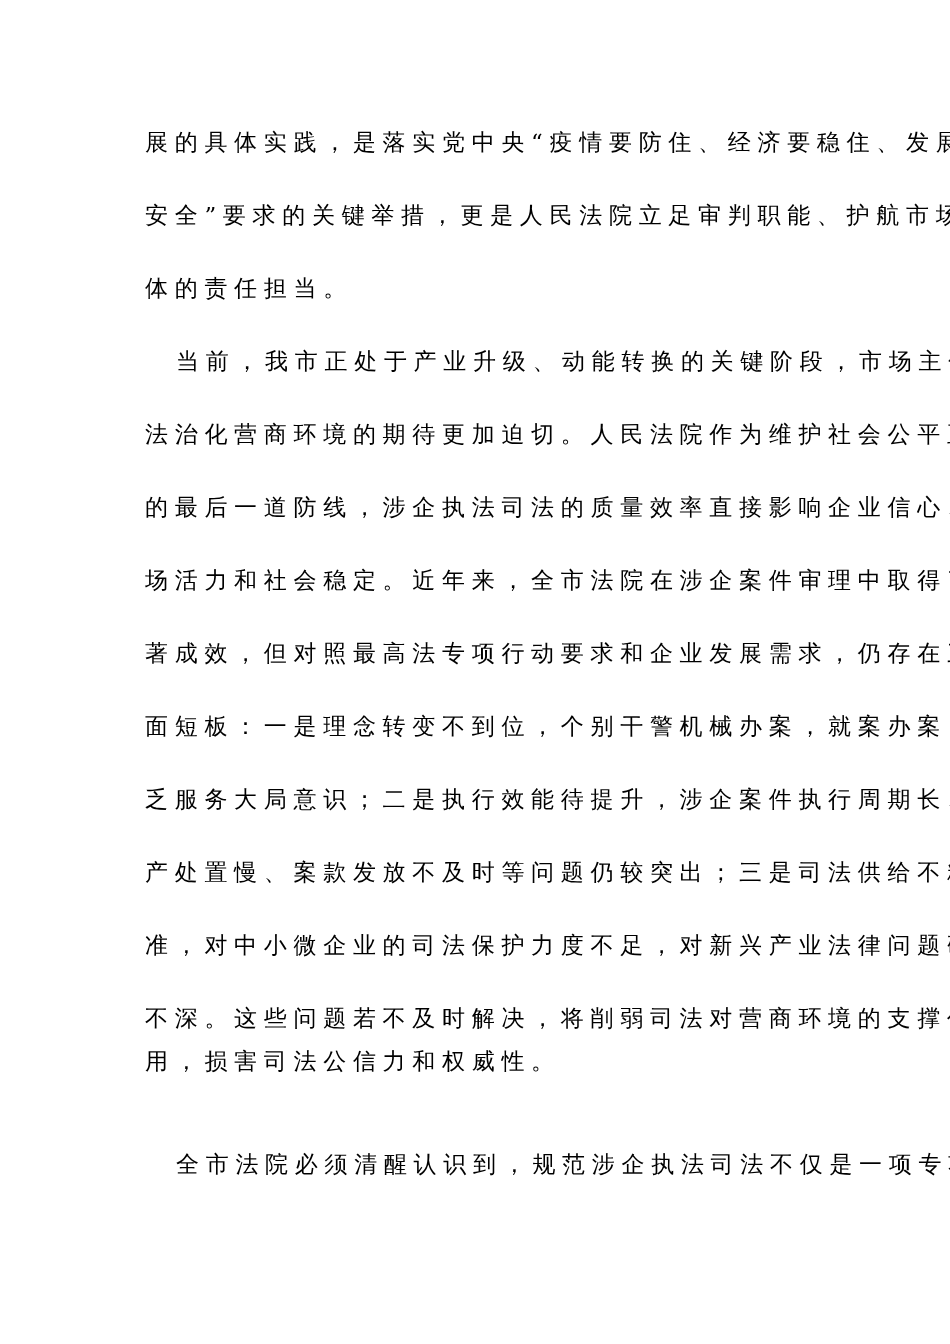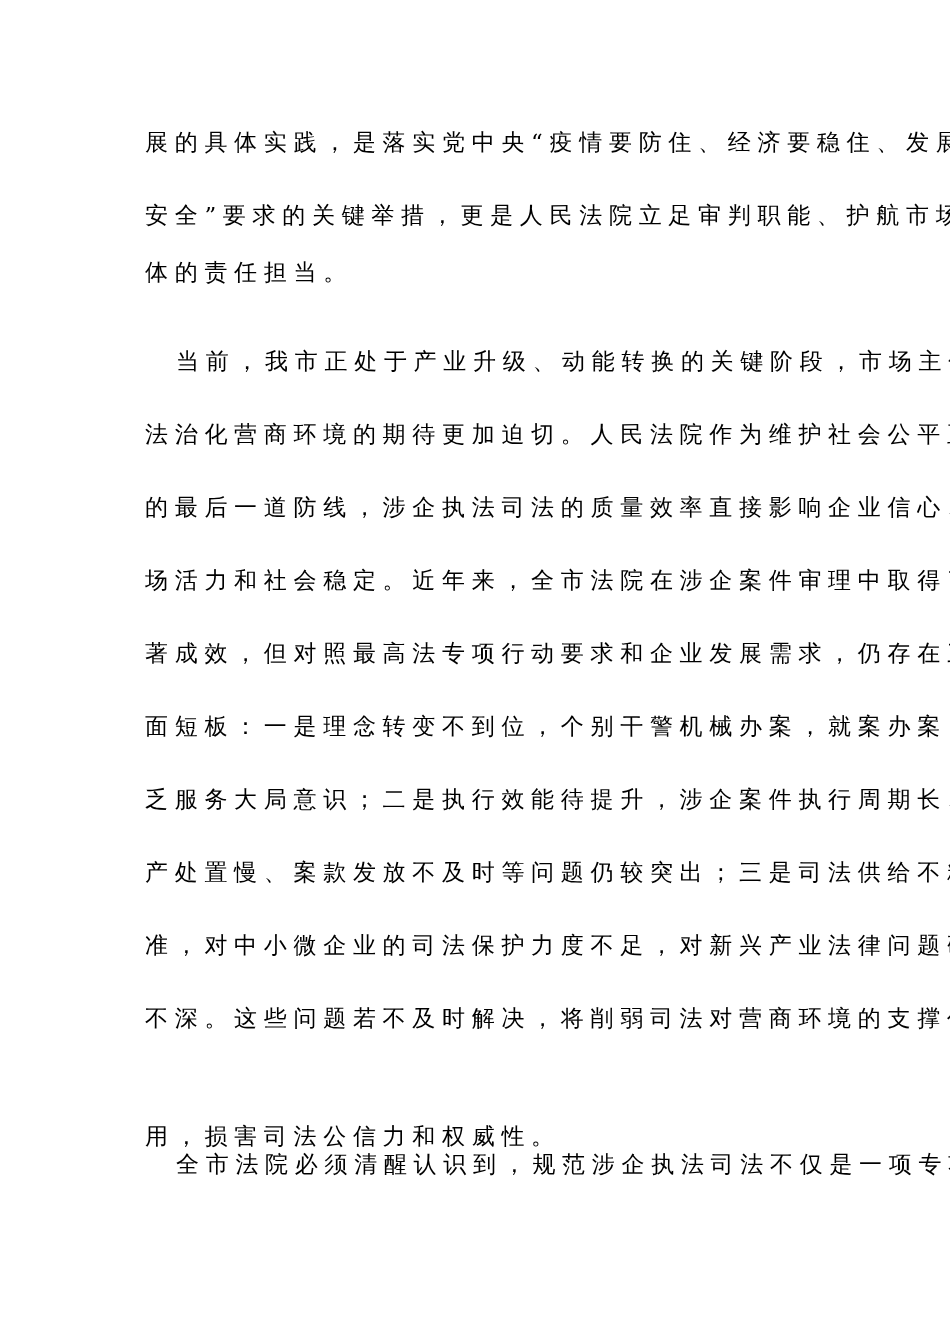--- a/index.html
+++ b/index.html
@@ -37,28 +37,28 @@
       left: 176px;
     }
   </style>
 </head>
 <body>
 
 <div class="page">
 
   <div class="line" style="top:122px;">展的具体实践，是落实党中央“疫情要防住、经济要稳住、发展要</div>
   <div class="line" style="top:195px;">安全”要求的关键举措，更是人民法院立足审判职能、护航市场主</div>
-  <div class="line" style="top:252px;">体的责任担当。</div>
+  <div class="line" style="top:268px;">体的责任担当。</div>
 
   <div class="line indent" style="top:341px;">当前，我市正处于产业升级、动能转换的关键阶段，市场主体对</div>
   <div class="line" style="top:414px;">法治化营商环境的期待更加迫切。人民法院作为维护社会公平正义</div>
   <div class="line" style="top:487px;">的最后一道防线，涉企执法司法的质量效率直接影响企业信心、市</div>
   <div class="line" style="top:560px;">场活力和社会稳定。近年来，全市法院在涉企案件审理中取得了显</div>
   <div class="line" style="top:633px;">著成效，但对照最高法专项行动要求和企业发展需求，仍存在三方</div>
   <div class="line" style="top:706px;">面短板：一是理念转变不到位，个别干警机械办案，就案办案，缺</div>
   <div class="line" style="top:779px;">乏服务大局意识；二是执行效能待提升，涉企案件执行周期长、财</div>
   <div class="line" style="top:852px;">产处置慢、案款发放不及时等问题仍较突出；三是司法供给不精</div>
   <div class="line" style="top:925px;">准，对中小微企业的司法保护力度不足，对新兴产业法律问题研究</div>
   <div class="line" style="top:998px;">不深。这些问题若不及时解决，将削弱司法对营商环境的支撑作</div>
-  <div class="line" style="top:1116px;">用，损害司法公信力和权威性。</div>
+  <div class="line" style="top:1041px;">用，损害司法公信力和权威性。</div>
 
   <div class="line indent" style="top:1144px;">全市法院必须清醒认识到，规范涉企执法司法不仅是一项专项任</div>
 </div>
 
 </body></html>

